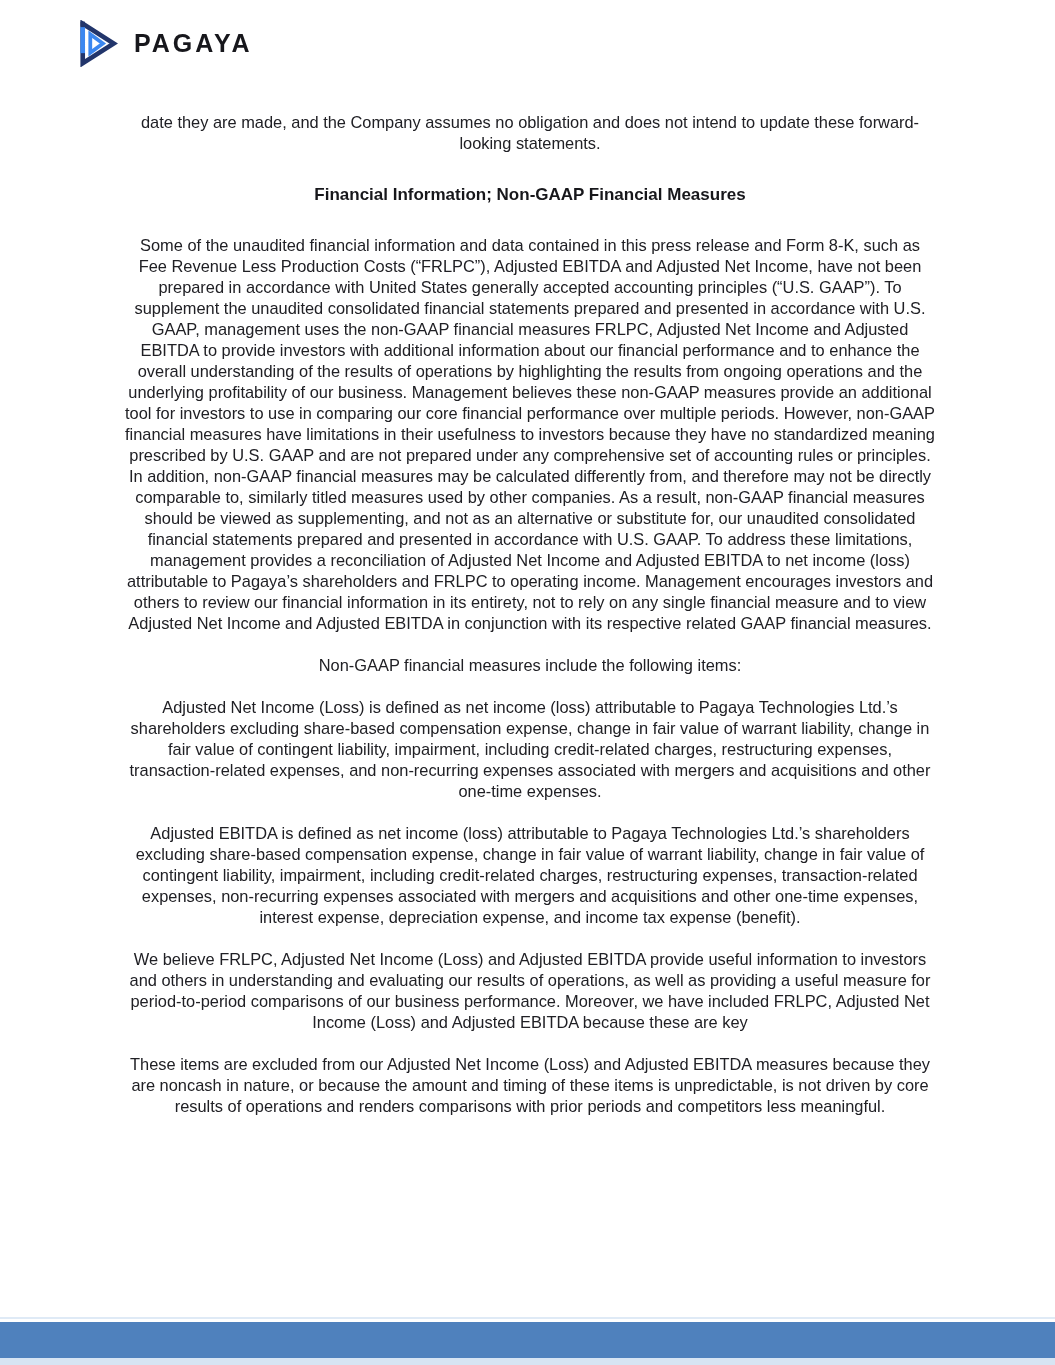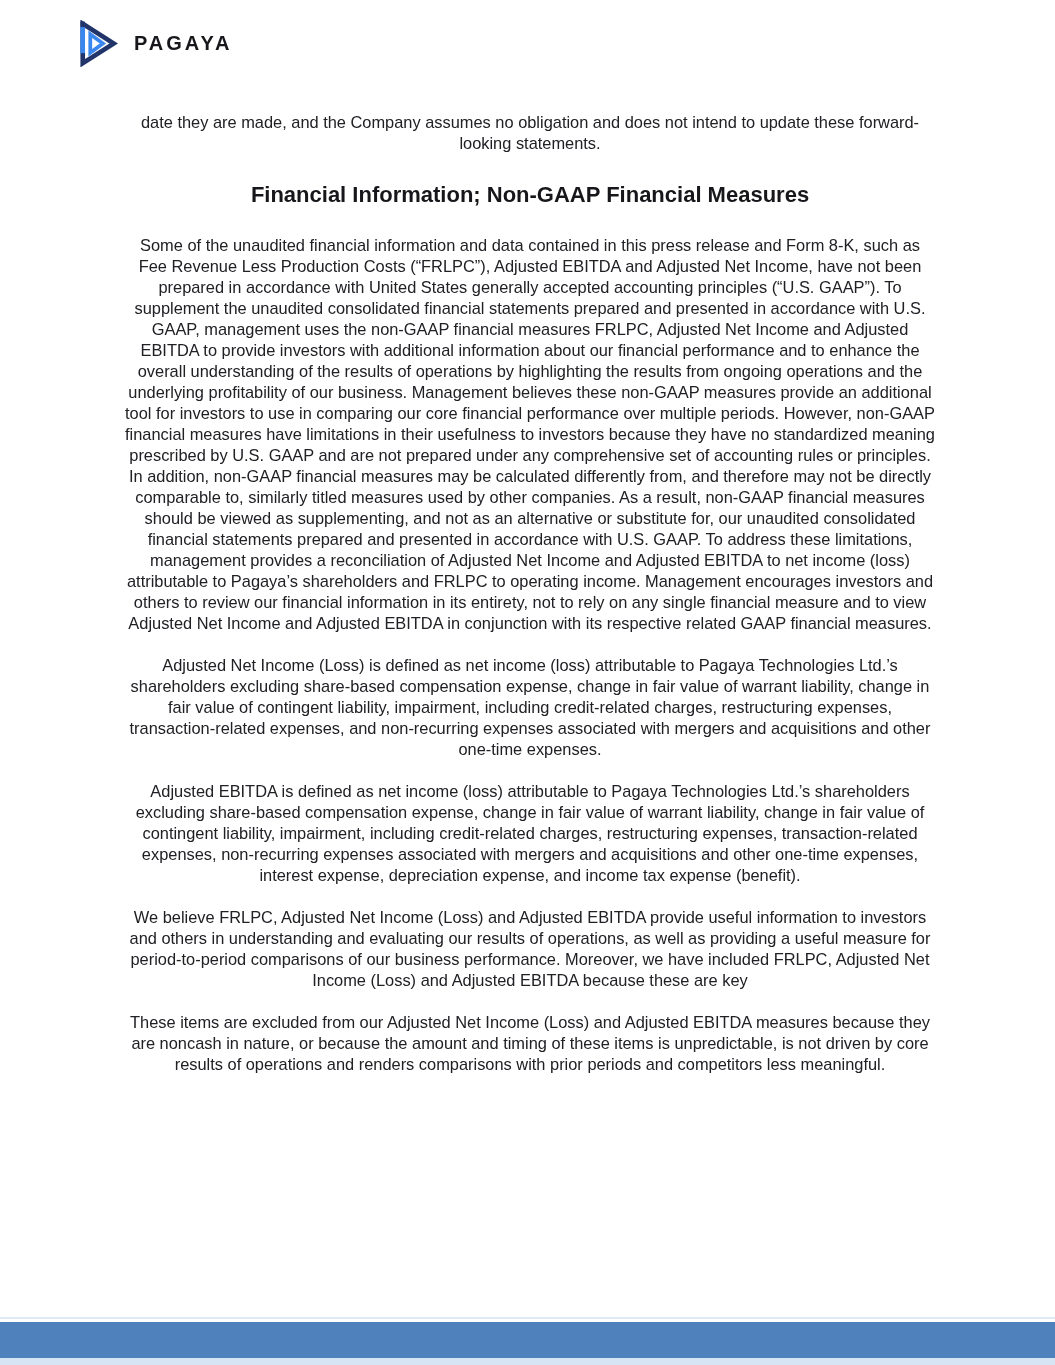--- a/index.html
+++ b/index.html
@@ -16,41 +16,41 @@
   .logo-row {
     position: absolute;
     top: 20px;
     left: 76px;
     display: flex;
     align-items: center;
     gap: 16px;
   }
   .logo-icon svg { display: block; width: 42px; height: 47px; }
   .logo-text {
-    font-size: 20px;
+    font-size: 25px;
     font-weight: 700;
     letter-spacing: 3px;
     color: #17171c;
   }
 
   
   .content {
     position: absolute;
     left: 124px;
     top: 112px;
     width: 812px;
     font-size: 16.4px;
     line-height: 21px;
     color: #202025;
     text-align: center;
   }
   .content p { margin: 0 0 21px 0; }
   .content p.intro { margin-bottom: 30px; }
   .content h2 {
-    font-size: 22px;
+    font-size: 17px;
     line-height: 22px;
     font-weight: 700;
     color: #17171b;
     margin: 0 0 29px 0;
   }
 
   
   .footer-hairline {
     position: absolute;
     left: 0; right: 0;
@@ -93,20 +93,21 @@
         </g>
       </svg>
     </span>
     <span class="logo-text">PAGAYA</span>
   </header>
 
   <main class="content">
     <p class="intro">date they are made, and the Company assumes no obligation and does not intend to update these forward-looking statements.</p>
     <h2>Financial Information; Non-GAAP Financial Measures</h2>
     <p>Some of the unaudited financial information and data contained in this press release and Form 8-K, such as Fee Revenue Less Production Costs (“FRLPC”), Adjusted EBITDA and Adjusted Net Income, have not been prepared in accordance with United States generally accepted accounting principles (“U.S. GAAP”). To supplement the unaudited consolidated financial statements prepared and presented in accordance with U.S. GAAP, management uses the non-GAAP financial measures FRLPC, Adjusted Net Income and Adjusted EBITDA to provide investors with additional information about our financial performance and to enhance the overall understanding of the results of operations by highlighting the results from ongoing operations and the underlying profitability of our business. Management believes these non-GAAP measures provide an additional tool for investors to use in comparing our core financial performance over multiple periods. However, non-GAAP financial measures have limitations in their usefulness to investors because they have no standardized meaning prescribed by U.S. GAAP and are not prepared under any comprehensive set of accounting rules or principles. In addition, non-GAAP financial measures may be calculated differently from, and therefore may not be directly comparable to, similarly titled measures used by other companies. As a result, non-GAAP financial measures should be viewed as supplementing, and not as an alternative or substitute for, our unaudited consolidated financial statements prepared and presented in accordance with U.S. GAAP. To address these limitations, management provides a reconciliation of Adjusted Net Income and Adjusted EBITDA to net income (loss) attributable to Pagaya’s shareholders and FRLPC to operating income. Management encourages investors and others to review our financial information in its entirety, not to rely on any single financial measure and to view Adjusted Net Income and Adjusted EBITDA in conjunction with its respective related GAAP financial measures.</p>
+    <p>Non-GAAP financial measures include the following items:</p>
     <p>Adjusted Net Income (Loss) is defined as net income (loss) attributable to Pagaya Technologies Ltd.’s shareholders excluding share-based compensation expense, change in fair value of warrant liability, change in fair value of contingent liability, impairment, including credit-related charges, restructuring expenses, transaction-related expenses, and non-recurring expenses associated with mergers and acquisitions and other one-time expenses.</p>
     <p>Adjusted EBITDA is defined as net income (loss) attributable to Pagaya Technologies Ltd.’s shareholders excluding share-based compensation expense, change in fair value of warrant liability, change in fair value of contingent liability, impairment, including credit-related charges, restructuring expenses, transaction-related expenses, non-recurring expenses associated with mergers and acquisitions and other one-time expenses, interest expense, depreciation expense, and income tax expense (benefit).</p>
     <p>We believe FRLPC, Adjusted Net Income (Loss) and Adjusted EBITDA provide useful information to investors and others in understanding and evaluating our results of operations, as well as providing a useful measure for period-to-period comparisons of our business performance. Moreover, we have included FRLPC, Adjusted Net Income (Loss) and Adjusted EBITDA because these are key</p>
     <p>These items are excluded from our Adjusted Net Income (Loss) and Adjusted EBITDA measures because they are noncash in nature, or because the amount and timing of these items is unpredictable, is not driven by core results of operations and renders comparisons with prior periods and competitors less meaningful.</p>
   </main>
 
   <div class="footer-hairline" style="background: rgb(223, 234, 246);"></div>
   <div class="footer-bar" style="background: rgb(79, 129, 189);"></div>
   <div class="footer-strip" style="background: rgb(215, 228, 243);"></div>
 

